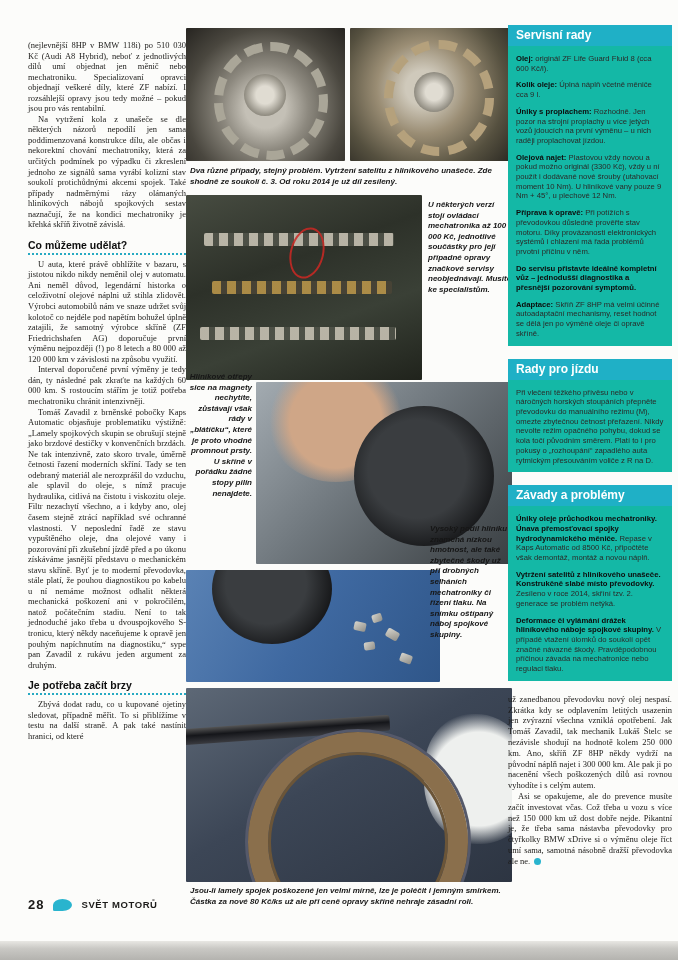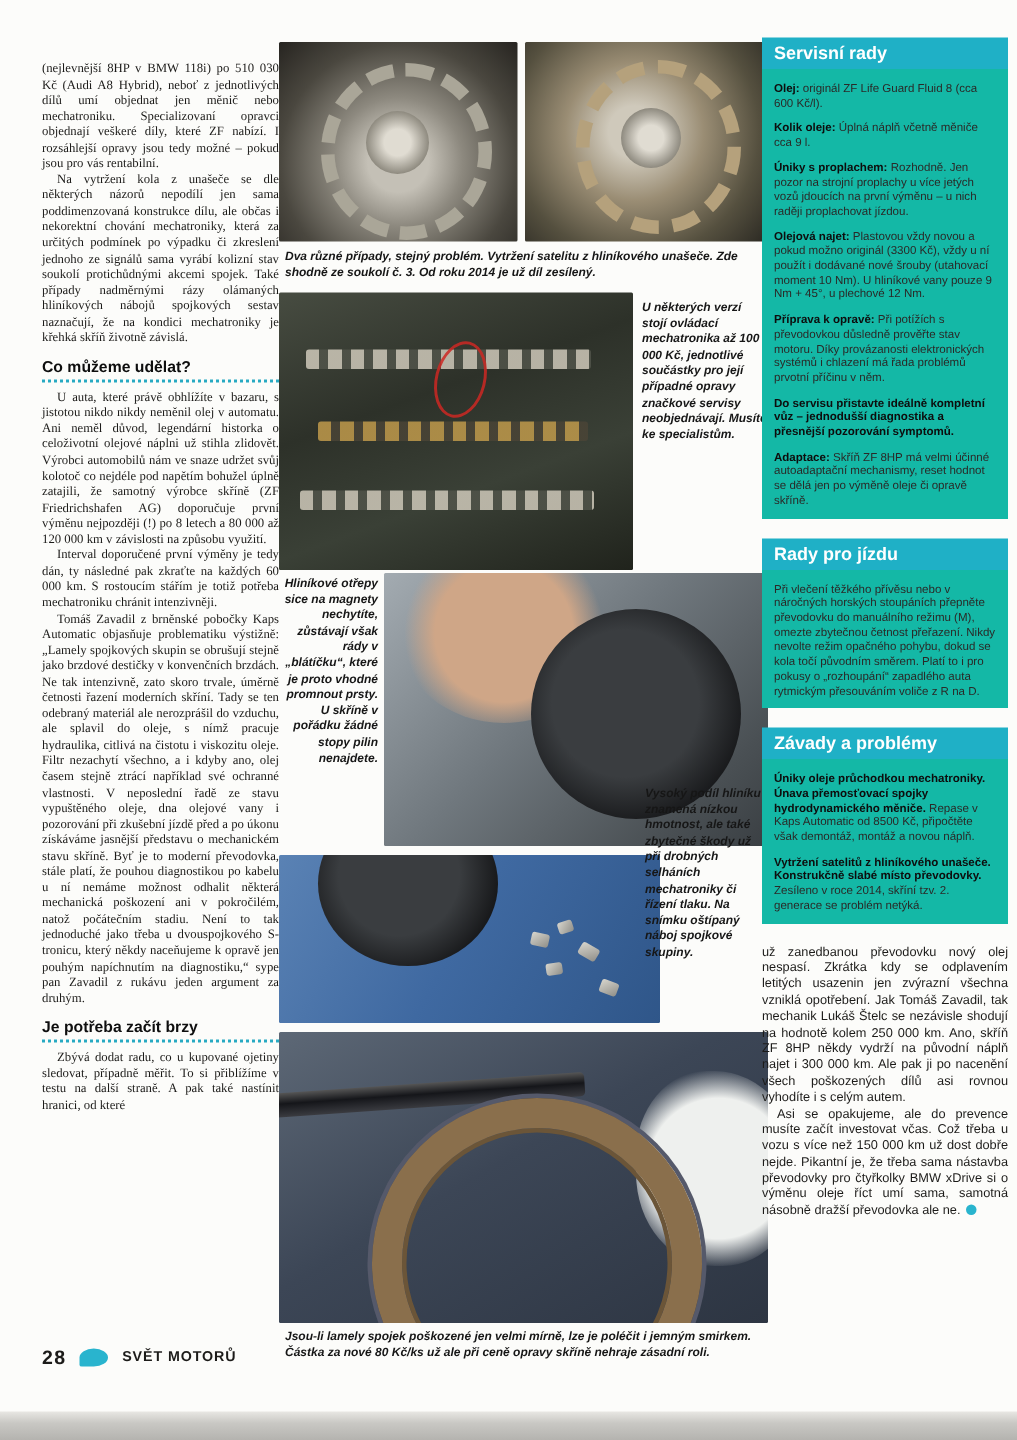--- a/index.html
+++ b/index.html
@@ -42,21 +42,21 @@
   .shaft{position:absolute;height:16px;background:linear-gradient(#555,#15161a 45%,#3a3b40);border-radius:3px;transform:rotate(-4deg);}
   .cloth{position:absolute;border-radius:45% 55% 50% 50%;background:radial-gradient(circle,#eef0ee 0 55%,rgba(238,240,238,0) 78%);}
   
   .col-right{position:absolute;left:508px;top:25px;width:164px;font-family:"Liberation Sans",sans-serif;}
   .infobox{margin-bottom:13px;}
   .infobox-head{background:#1fb0c6;color:#fff;font-weight:bold;font-size:12px;line-height:21px;padding:0 0 0 8px;}
   .infobox-body{background:#14b8a6;padding:8px 8px 6px 8px;font-size:7.7px;line-height:9.7px;color:#2a2a28;}
   .infobox-body .item{margin-bottom:7px;}
   .infobox-body .item:last-child{margin-bottom:1px;}
   .infobox-body b{color:#0d0d0d;}
-  .rc-text p{margin:0;font-family:Liberation Sans, sans-serif;font-size:8.5px;line-height:10.8px;text-align:justify;color:#1c1b19;}
+  .rc-text p{margin:0;font-family:Liberation Serif, serif;font-size:8.5px;line-height:10.8px;text-align:justify;color:#1c1b19;}
   .rc-text p.indent{text-indent:10px;}
   .end-dot{display:inline-block;width:7px;height:7px;border-radius:50%;background:#29b4ce;margin-left:4px;vertical-align:-1px;}
   
   .page-edge{position:absolute;left:0;top:941px;width:678px;height:19px;
              background:linear-gradient(#e8e7e3,#c9c8c4 40%,#b4b3af);}
 </style>
 </head>
 <body>
 
 <div class="page">
@@ -92,21 +92,21 @@
     <div class="cap" style="left:4px;top:138px;width:302px;">Dva různé případy, stejný problém. Vytržení satelitu z hliníkového unašeče. Zde shodně ze soukolí č. 3. Od roku 2014 je už díl zesílený.</div>
 
     <div class="photo ph-mech" style="left:0;top:167px;width:236px;height:185px;">
       <div class="valve-row" style="left:18px;top:38px;width:190px;"></div>
       <div class="valve-row gold" style="left:26px;top:86px;width:180px;"></div>
       <div class="valve-row" style="left:14px;top:132px;width:196px;"></div>
       <div class="red-circle" style="left:104px;top:32px;width:30px;height:48px;"></div>
     </div>
     <div class="cap" style="left:242px;top:172px;width:84px;">U některých verzí stojí ovládací mechatronika až 100 000 Kč, jednotlivé součástky pro její případné opravy značkové servisy neobjednávají. Musíte ke specialistům.</div>
 
-    <div class="cap right-align" style="left:2px;top:356px;width:64px;font-style:italic;">Hliníkové otřepy sice na magnety nechytíte, zůstávají však rády v „blátíčku“, které je proto vhodné promnout prsty. U skříně v pořádku žádné stopy pilin nenajdete.</div>
+    <div class="cap right-align" style="left:2px;top:344px;width:64px;font-style:italic;">Hliníkové otřepy sice na magnety nechytíte, zůstávají však rády v „blátíčku“, které je proto vhodné promnout prsty. U skříně v pořádku žádné stopy pilin nenajdete.</div>
     <div class="photo ph-hand" style="left:70px;top:354px;width:256px;height:182px;">
       <div class="hand-blob" style="left:10px;top:-20px;width:140px;height:120px;"></div>
       <div class="drum-dark" style="left:98px;top:24px;width:140px;height:140px;"></div>
     </div>
 
     <div class="photo ph-mat" style="left:0;top:542px;width:254px;height:112px;">
       <div class="drum-dark" style="left:26px;top:-36px;width:120px;height:110px;"></div>
       <div class="chip" style="left:168px;top:52px;width:12px;height:9px;transform:rotate(12deg);"></div>
       <div class="chip" style="left:186px;top:44px;width:10px;height:8px;transform:rotate(-18deg);"></div>
       <div class="chip" style="left:200px;top:60px;width:13px;height:9px;transform:rotate(30deg);"></div>
@@ -144,20 +144,21 @@
       <div class="infobox-body">
         <div class="item">Při vlečení těžkého přívěsu nebo v náročných horských stoupáních přepněte převodovku do manuálního režimu (M), omezte zbytečnou četnost přeřazení. Nikdy nevolte režim opačného pohybu, dokud se kola točí původním směrem. Platí to i pro pokusy o „rozhoupání“ zapadlého auta rytmickým přesouváním voliče z R na D.</div>
       </div>
     </div>
 
     <div class="infobox">
       <div class="infobox-head">Závady a problémy</div>
       <div class="infobox-body">
         <div class="item"><b>Úniky oleje průchodkou mechatroniky. Únava přemosťovací spojky hydrodynamického měniče.</b> <span>Repase v Kaps Automatic od 8500 Kč, připočtěte však demontáž, montáž a novou náplň.</span></div>
         <div class="item"><b>Vytržení satelitů z hliníkového unašeče. Konstrukčně slabé místo převodovky.</b> <span>Zesíleno v roce 2014, skříní tzv. 2. generace se problém netýká.</span></div>
+        <div class="item"><b>Deformace či vylámání drážek hliníkového náboje spojkové skupiny.</b> <span>V případě vtažení úlomků do soukolí opět značné návazné škody. Pravděpodobnou příčinou závada na mechatronice nebo regulaci tlaku.</span></div>
       </div>
     </div>
 
     <div class="rc-text">
       <p>už zanedbanou převodovku nový olej nespasí. Zkrátka kdy se odplavením letitých usazenin jen zvýrazní všechna vzniklá opotřebení. Jak Tomáš Zavadil, tak mechanik Lukáš Štelc se nezávisle shodují na hodnotě kolem 250 000 km. Ano, skříň ZF 8HP někdy vydrží na původní náplň najet i 300 000 km. Ale pak ji po nacenění všech poškozených dílů asi rovnou vyhodíte i s celým autem.</p>
       <p class="indent"><span>Asi se opakujeme, ale do prevence musíte začít investovat včas. Což třeba u vozu s více než 150 000 km už dost dobře nejde. Pikantní je, že třeba sama nástavba převodovky pro čtyřkolky BMW xDrive si o výměnu oleje říct umí sama, samotná násobně dražší převodovka ale ne.</span><span class="end-dot"></span></p>
     </div>
   </div>
 
   <div class="page-edge"></div>

